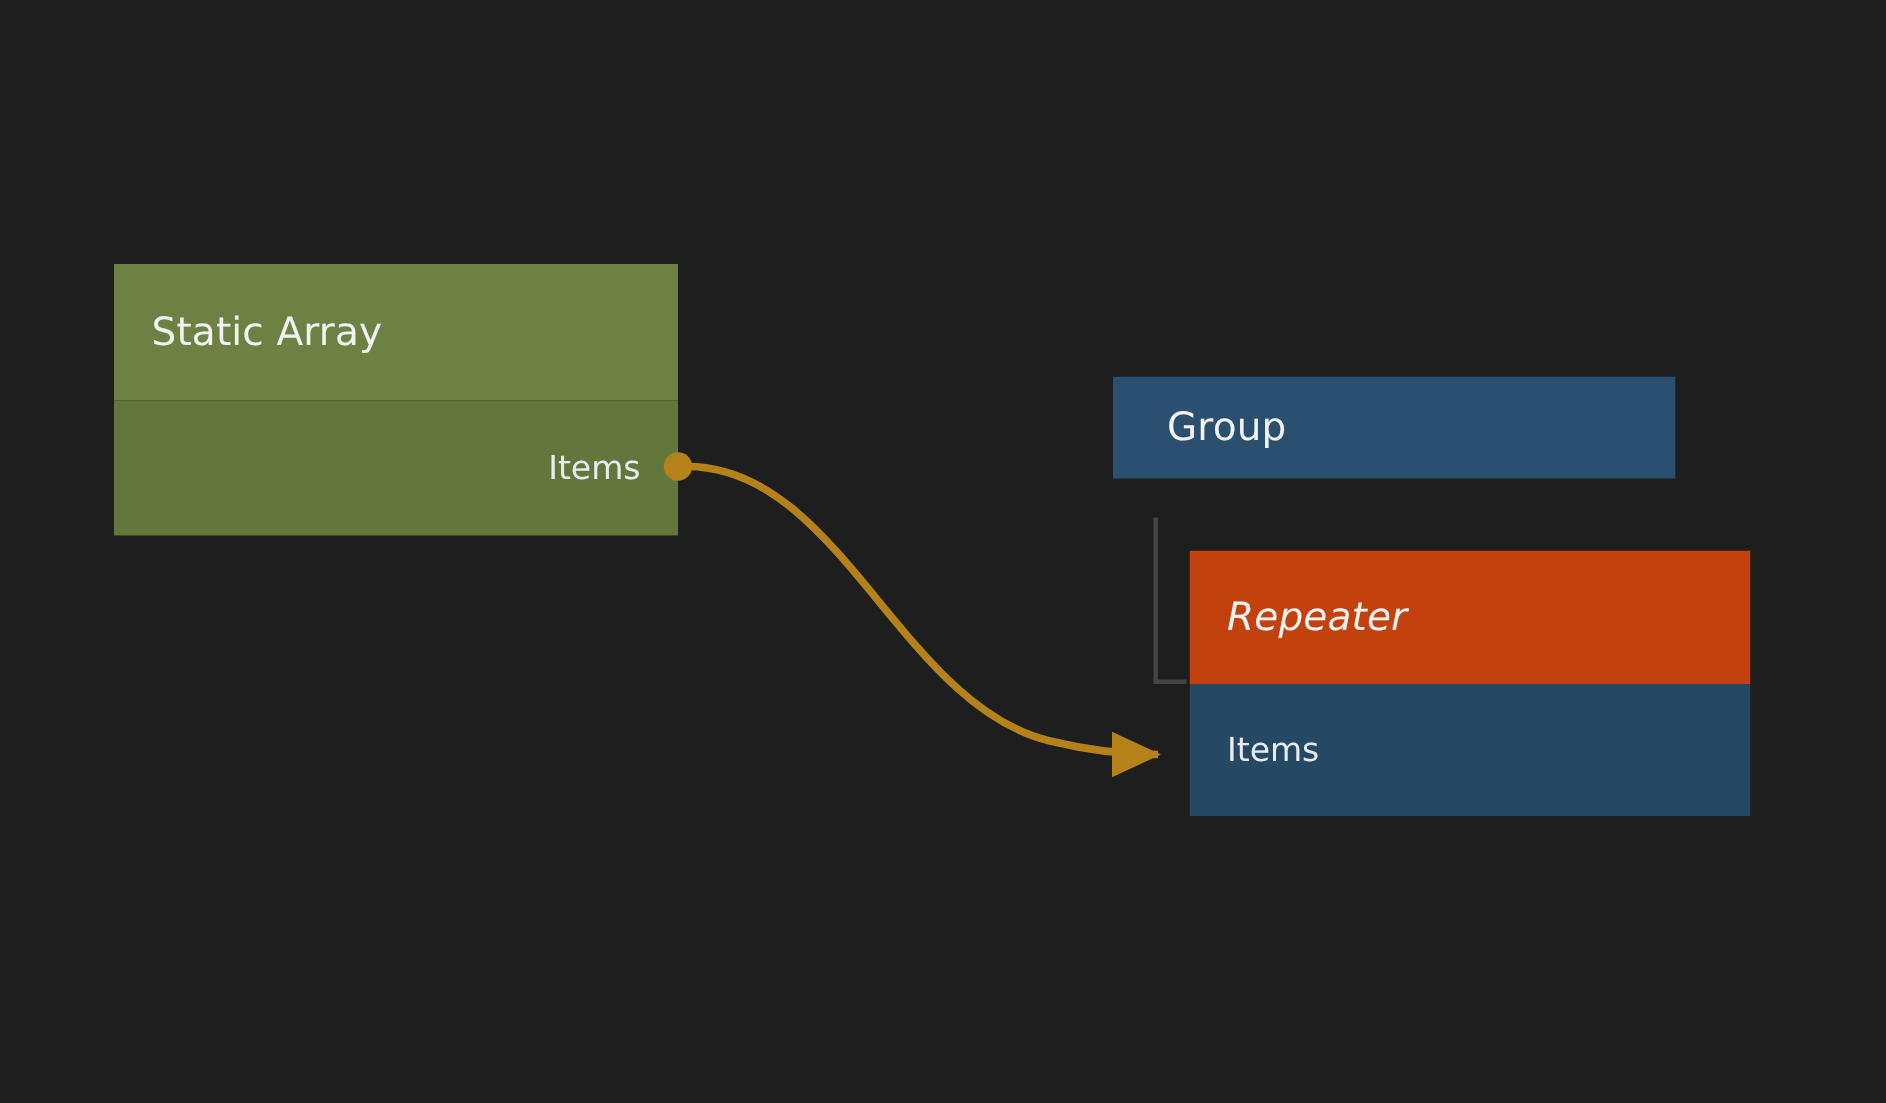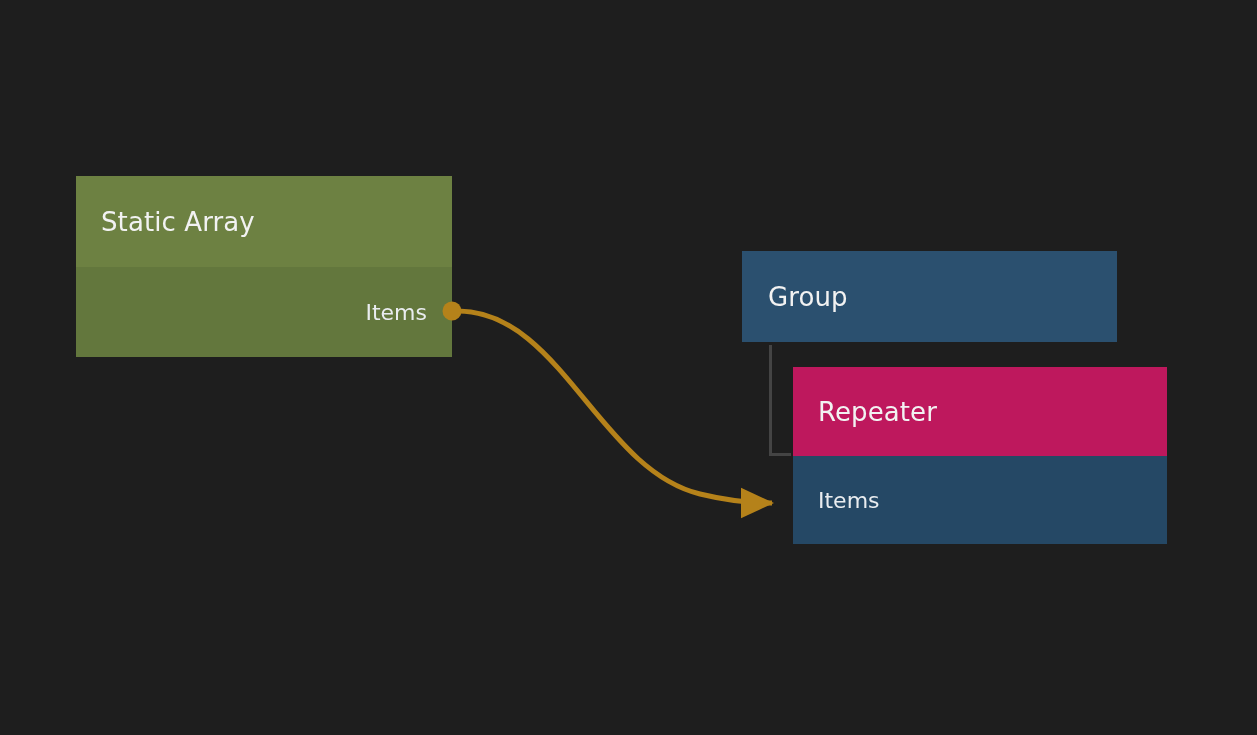--- a/index.html
+++ b/index.html
@@ -67,33 +67,34 @@
     height: 90px;
     background: #63773d;
     padding-right: 25px;
   }
 
   
   #node-group {
     left: 742px; top: 251px; width: 375px; height: 91px;
   }
   #node-group .node-header {
-    height: 91px;
+    height: 68px;
     background: #2b506f;
-    padding-left: 26px;
+    padding-left: 36px;
   }
 
   
   #node-repeater {
     left: 793px; top: 367px; width: 374px; height: 177px;
   }
   #node-repeater .node-header {
     height: 89px;
-    background: #be185d;
+    background: #c2410c;
     padding-left: 25px;
+    font-style: italic;
   }
   #node-repeater .node-body {
     height: 88px;
     background: #254865;
     padding-left: 25px;
   }
 
   
   #edge-layer, #bracket-layer {
     position: absolute;

